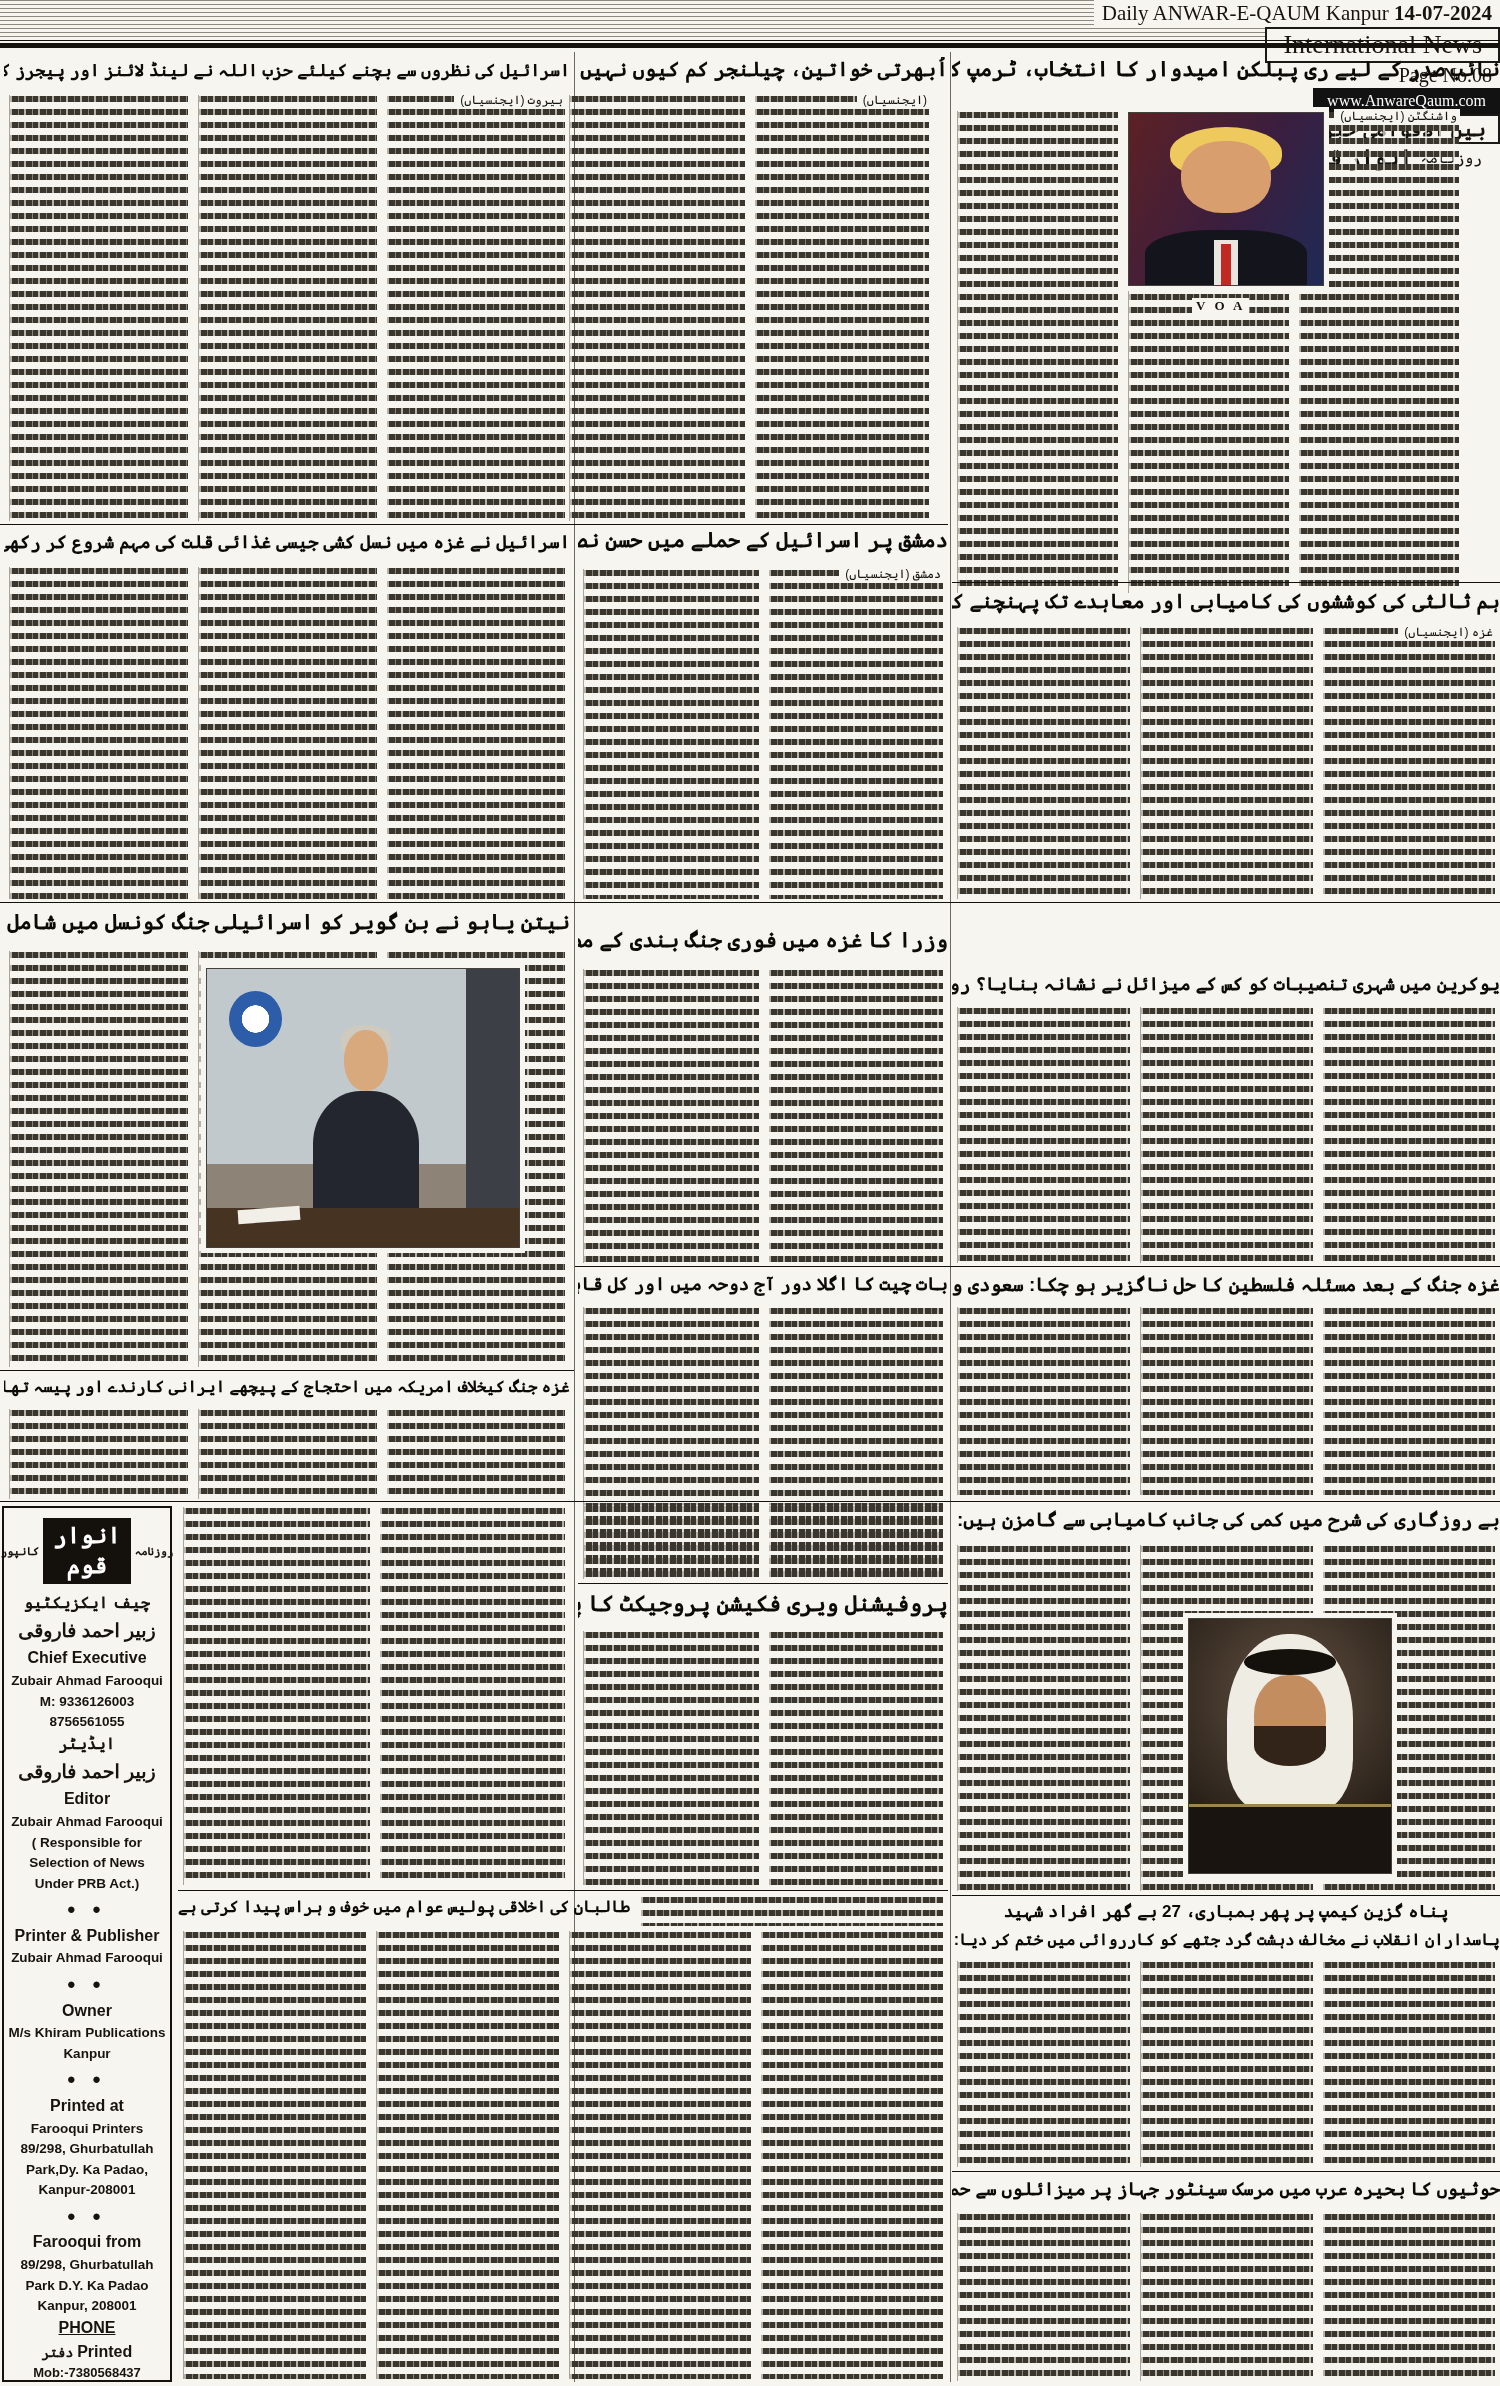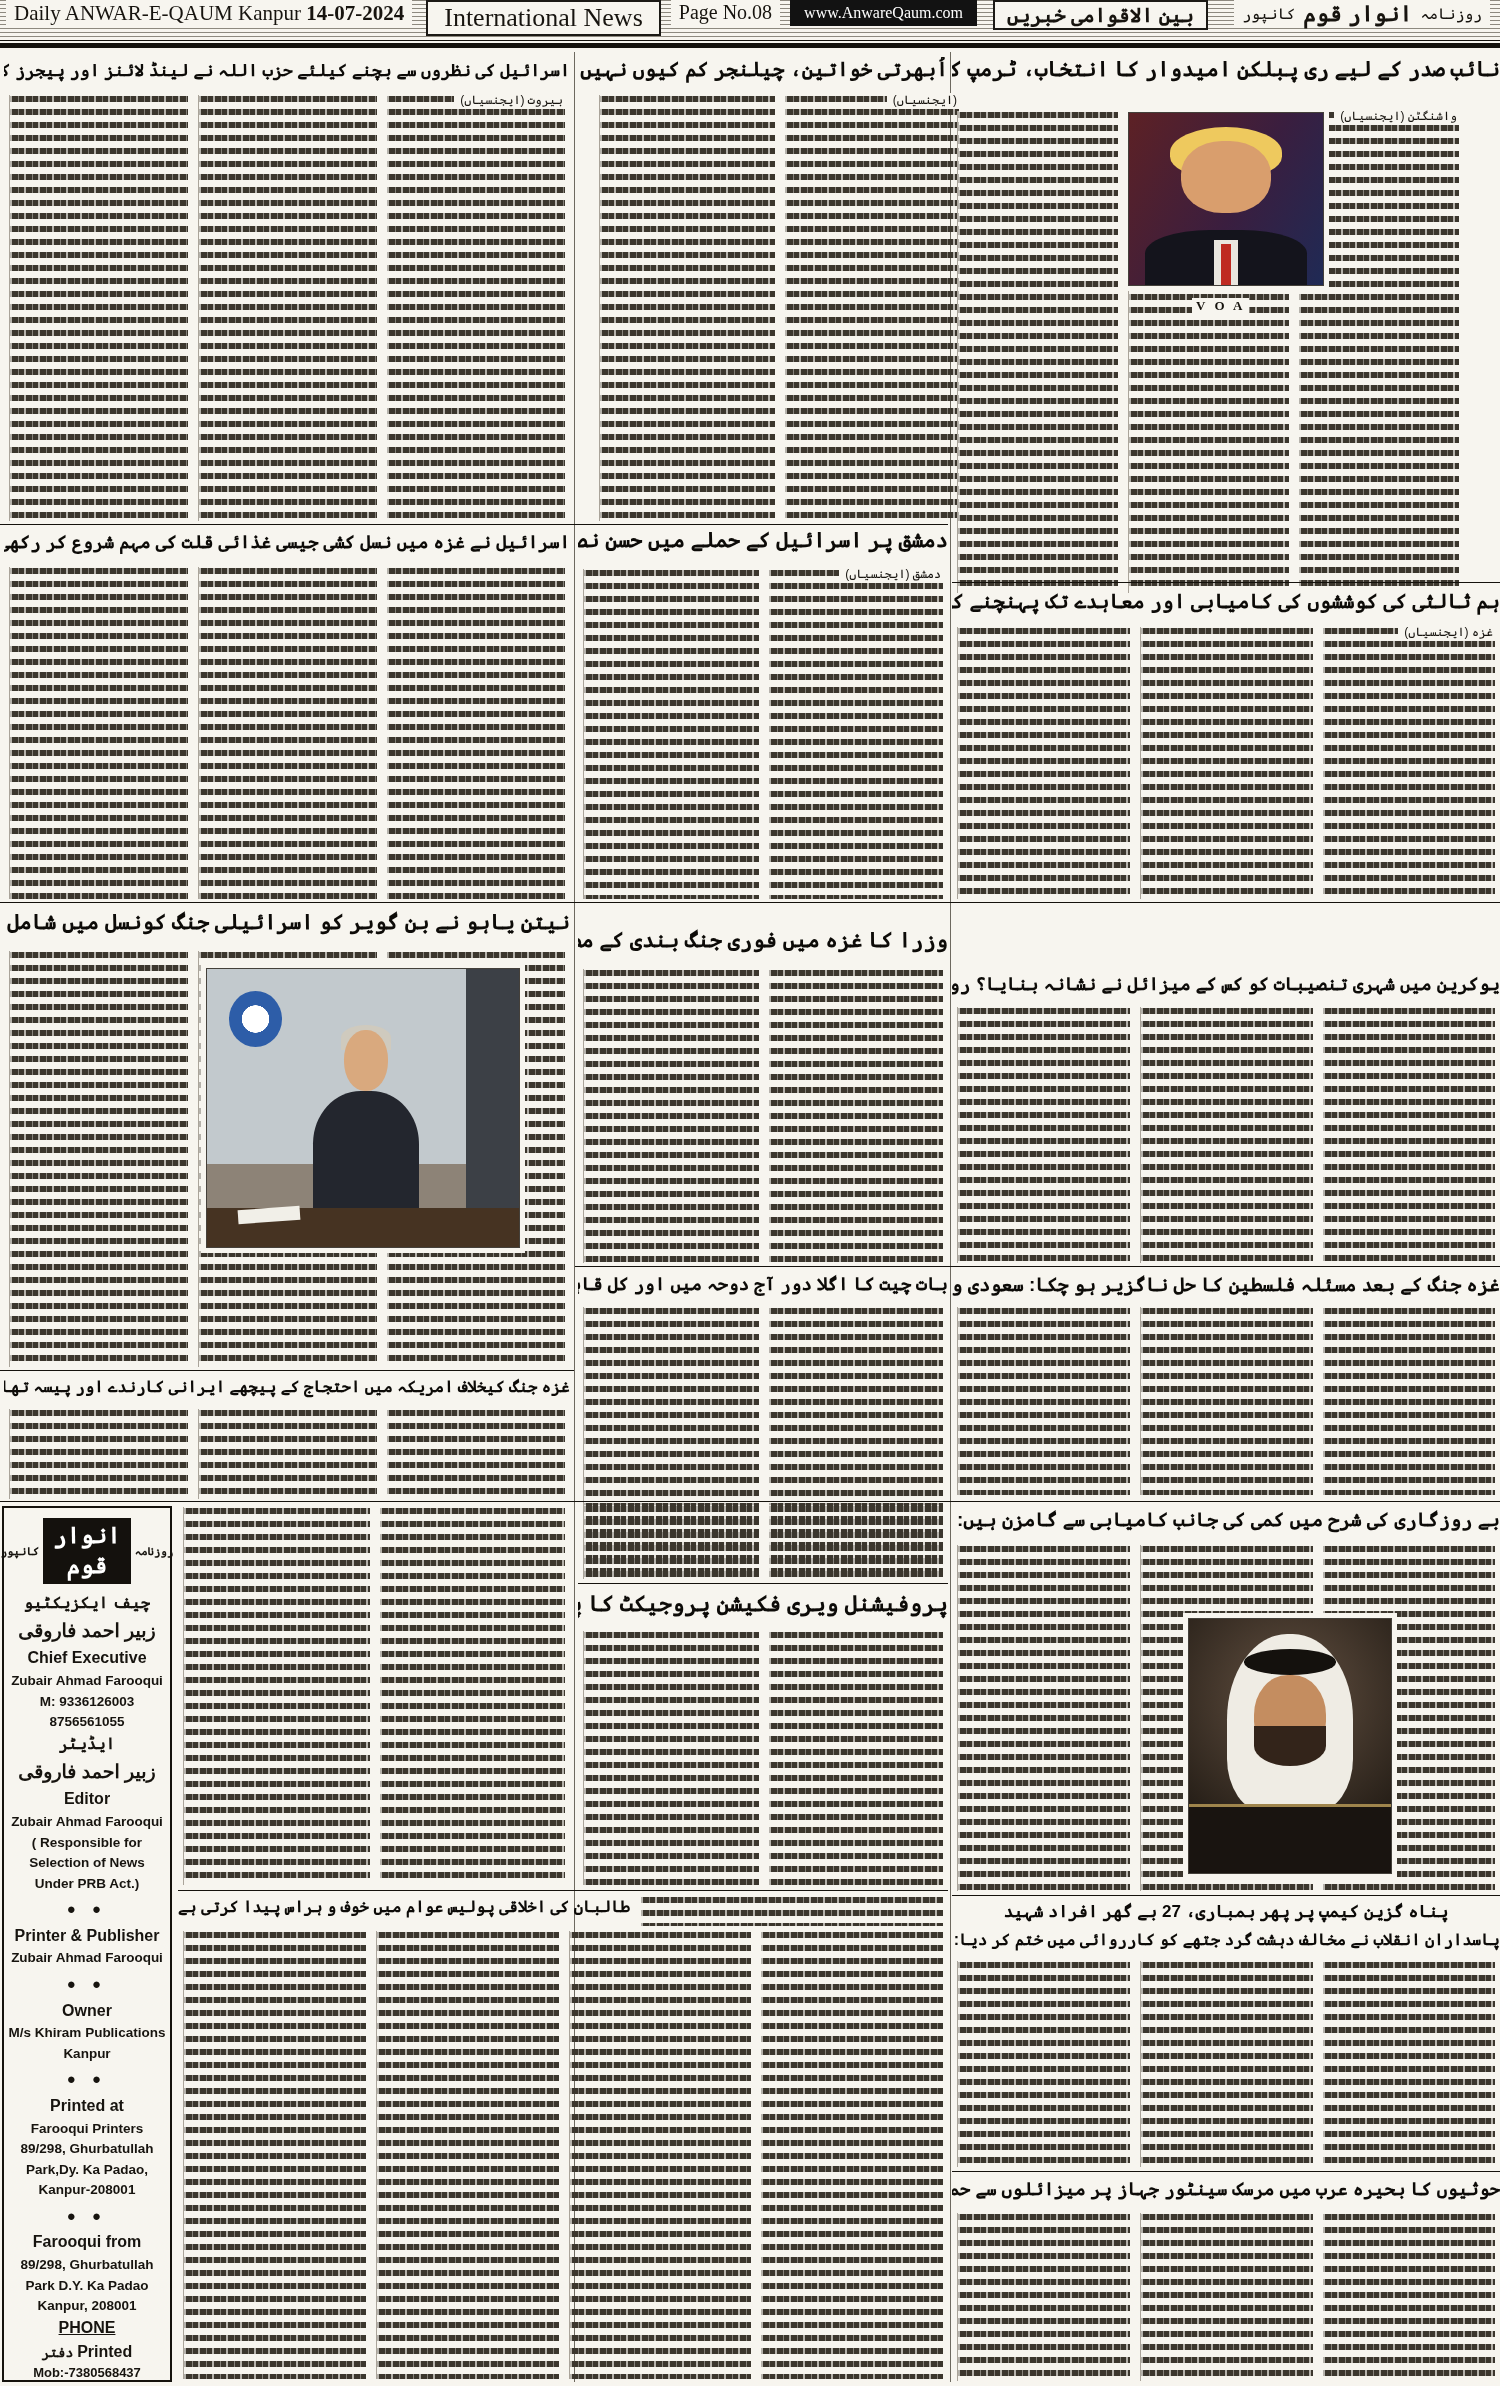--- a/index.html
+++ b/index.html
@@ -1,21 +1,21 @@
 <!DOCTYPE html>
 <html lang="en"><head>
 <meta charset="utf-8">
 <style>
   html,body{margin:0;padding:0;background:#888;}
   .page{position:relative;width:1500px;height:2386px;background:#f7f5ef;margin:0 auto;
         font-family:"Liberation Sans",sans-serif;color:#17140f;overflow:hidden;}
   .abs{position:absolute;}
   
-  .masthead{left:0;top:0;width:1500px;height:40px;display:flex;align-items:flex-start;
-    background:repeating-linear-gradient(to bottom,#8d897f 0 1px,rgba(0,0,0,0) 1px 4px);}
+  .masthead{left:0;top:0;width:1500px;height:40px;display:flex;align-items:flex-end;
+    background:repeating-linear-gradient(to bottom,#8d897f 0 1px,rgba(0,0,0,0) 1px 4px);flex-direction:column;}
   .mast-chip{background:#f7f5ef;padding:1px 8px;white-space:nowrap;}
   .serif{font-family:"Liberation Serif",serif;}
   .m-left{font-size:21px;margin-left:6px;}
   .m-intl{font-size:26px;border:2px solid #1b1915;margin-left:14px;padding:0 16px;line-height:32px;}
   .m-page{font-size:20px;margin-left:10px;}
   .m-site{background:#121212;color:#fff;font-size:16px;padding:4px 14px;margin-left:10px;}
   .m-ubox{border:2px solid #1b1915;font-weight:bold;font-size:20px;margin-left:16px;padding:1px 12px;direction:rtl;}
   .m-right{margin-left:auto;margin-right:10px;direction:rtl;font-size:15px;display:flex;gap:8px;align-items:center;}
   .m-right b{font-size:22px;font-weight:900;}
   .hrule{background:#15120d;}
@@ -114,21 +114,21 @@
   <div class="abs hl" lang="ur" style="left:952px;top:56px;width:548px;height:33px;font-size:21px;">نائب صدر کے لیے ری پبلکن امیدوار کا انتخاب، ٹرمپ کا اہم فیصلہ ہوگا</div>
 
   <div class="abs" style="left:4px;top:94px;width:566px;height:428px;">
     <span class="dateline" lang="ur">بیروت (ایجنسیاں)</span>
     <div class="cols" style="height:100%;">
         <div></div>
         <div></div>
         <div></div>
       </div>
   </div>
-  <div class="abs" style="left:594px;top:94px;width:370px;height:428px;">
+  <div class="abs" style="left:564px;top:94px;width:370px;height:428px;">
     <span class="dateline" lang="ur">(ایجنسیاں)</span>
     <div class="cols" style="height:100%;">
         <div></div>
         <div></div>
       </div>
   </div>
   <div class="abs" style="left:952px;top:110px;width:512px;height:484px;">
     <span class="dateline" lang="ur">واشنگٹن (ایجنسیاں)</span>
     <span class="inline-latin" style="left:240px;top:188px;">V O A</span>
     <div class="cols" style="height:100%;">

